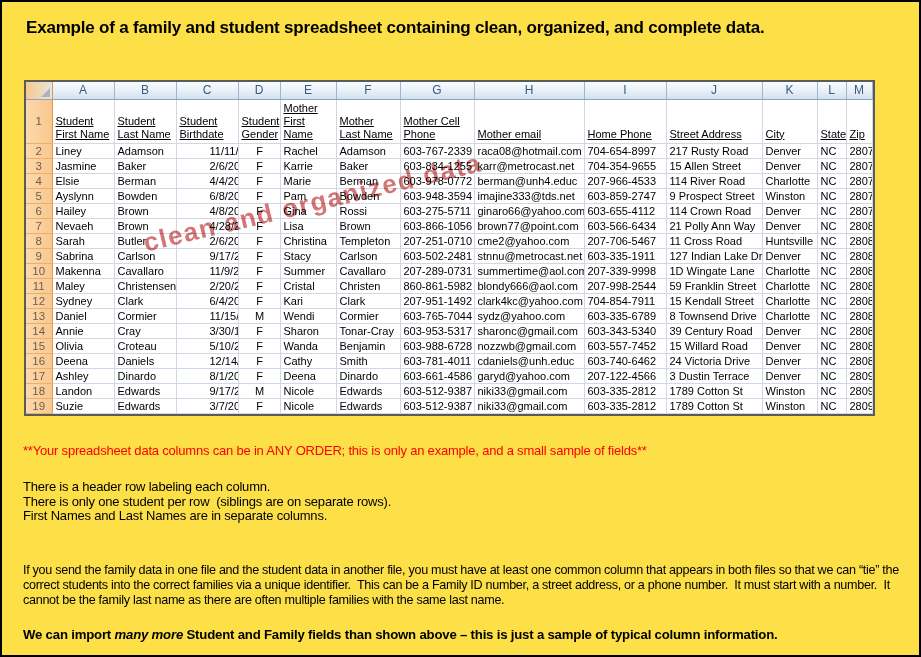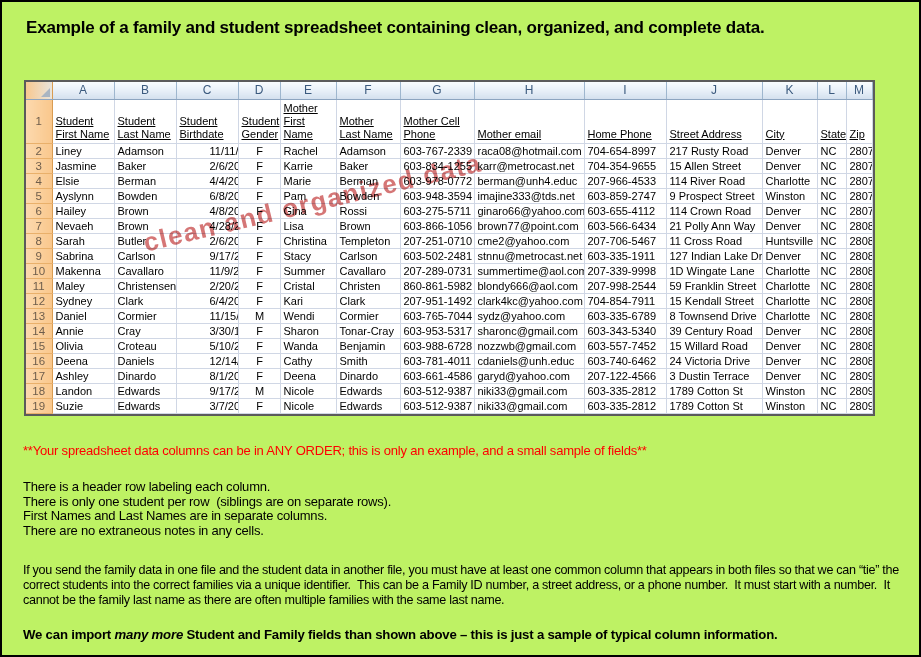--- a/index.html
+++ b/index.html
@@ -1,17 +1,17 @@
 <!DOCTYPE html>
 <html><head>
 <meta charset="utf-8">
 <style>
   html,body{margin:0;padding:0;background:#fff;}
   .page{position:relative;width:921px;height:657px;box-sizing:border-box;border:2px solid #000;
-        background:#bef264;overflow:hidden;font-family:"Liberation Sans",sans-serif;color:#000;}
+        background:#fde047;overflow:hidden;font-family:"Liberation Sans",sans-serif;color:#000;}
   .title{position:absolute;left:24px;top:16px;font-size:17px;font-weight:bold;letter-spacing:-0.2px;white-space:nowrap;}
 
   
   .sheet{position:absolute;left:22px;top:78px;border:2px solid #5b5b5b;background:#fff;}
   table.grid{border-collapse:collapse;table-layout:fixed;width:846px;font-family:"Liberation Sans",sans-serif;}
   table.grid td{box-sizing:border-box;}
   .col-letter{height:17px;background:linear-gradient(#f9fcfe,#e6eef7 55%,#d4e0ee);color:#3b5a7e;
               text-align:center;font-size:12px;border-right:1px solid #9eb6ce;border-bottom:1px solid #8ca4c0;}
   .corner{background:linear-gradient(90deg,#f7c astf);}
   .corner{background:linear-gradient(90deg,#f8c88f,#e8e4dc);border-right:1px solid #d99c52;border-bottom:1px solid #8ca4c0;position:relative;}
@@ -396,20 +396,19 @@
   </div>
 
   <div class="watermark">clean and organized data</div>
 
   <div class="warning">**Your spreadsheet data columns can be in ANY ORDER; this is only an example, and a small sample of fields**</div>
 
   <div class="notes">
     <div>There is a header row labeling each column.</div>
     <div>There is only one student per row  (siblings are on separate rows).</div>
     <div>First Names and Last Names are in separate columns.</div>
-    <div>There are no extraneous notes in any cells.</div>
   </div>
 
   <div class="para">If you send the family data in one file and the student data in another file, you must have at least one common column that appears in both files so that we can “tie” the correct students into the correct families via a unique identifier.  This can be a Family ID number, a street address, or a phone number.  It must start with a number.  It cannot be the family last name as there are often multiple families with the same last name.</div>
 
   <div class="bold-line"><span>We can import </span><span class="em">many more</span><span> Student and Family fields than shown above – this is just a sample of typical column information.</span></div>
 
 </div>
 
 </body></html>

